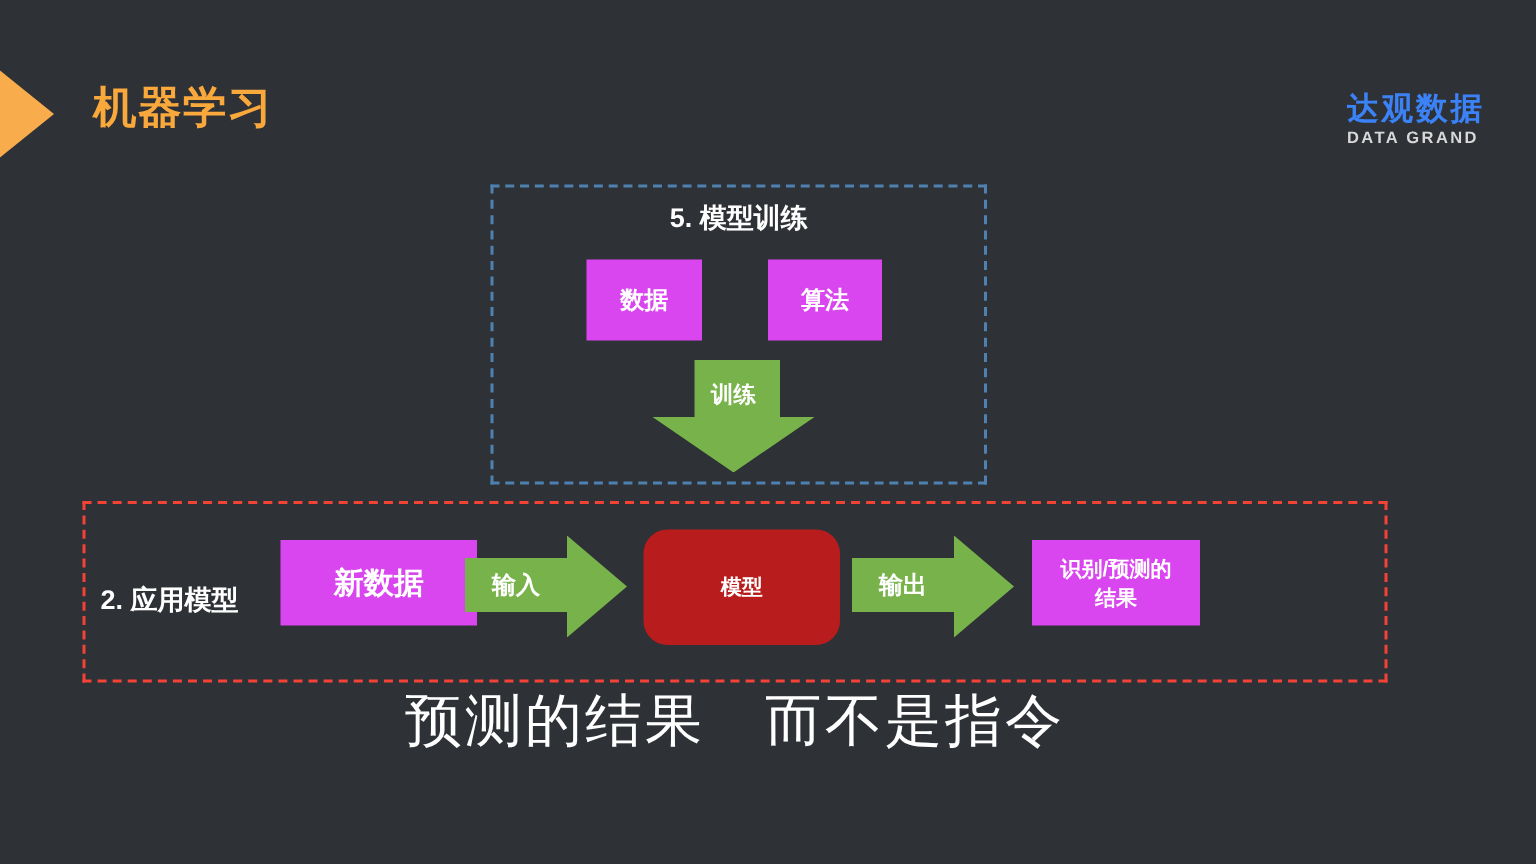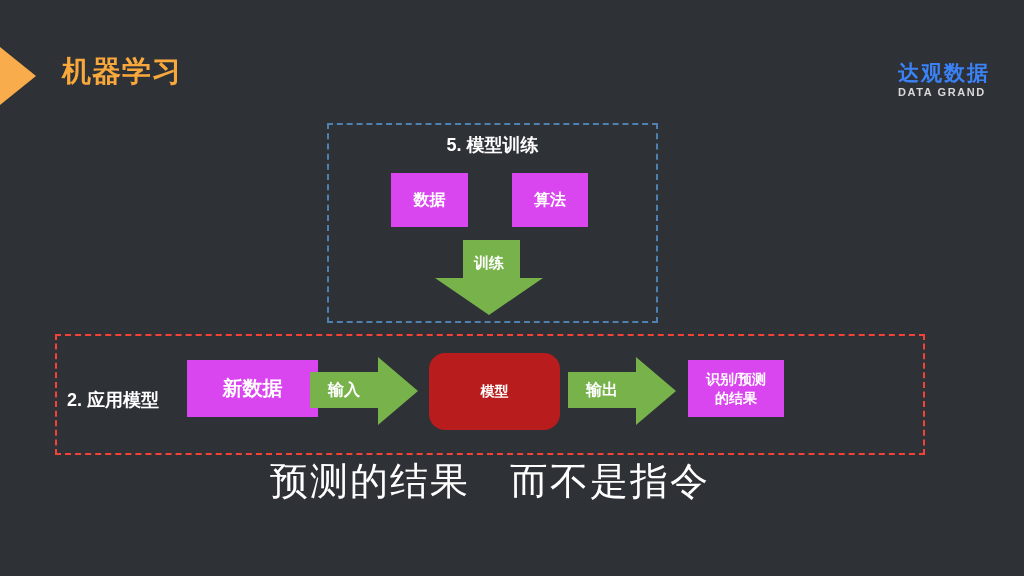--- a/index.html
+++ b/index.html
@@ -126,21 +126,21 @@
   .apply-heading {
     position: absolute;
     left: 10px;
     top: 7px;
     font-size: 18px;
     font-weight: bold;
     color: #FFFFFF;
     margin-top: 45px;
   }
   .new-data-node { left: 130px; top: 24px; width: 131px; height: 57px; font-size: 20px; }
-  .result-node   { left: 631px; top: 24px; width: 96px; height: 57px; font-size: 14px; line-height: 1.35; padding: 0 14px; box-sizing: border-box; }
+  .result-node   { left: 631px; top: 24px; width: 112px; height: 57px; font-size: 14px; line-height: 1.35; padding: 0 14px; box-sizing: border-box; }
 
   .right-arrow-wrap {
     position: absolute;
     top: 21px;
     width: 108px;
     height: 68px;
   }
   .right-arrow-wrap svg { display: block; }
   .input-arrow  { left: 253px; }
   .output-arrow { left: 511px; }

